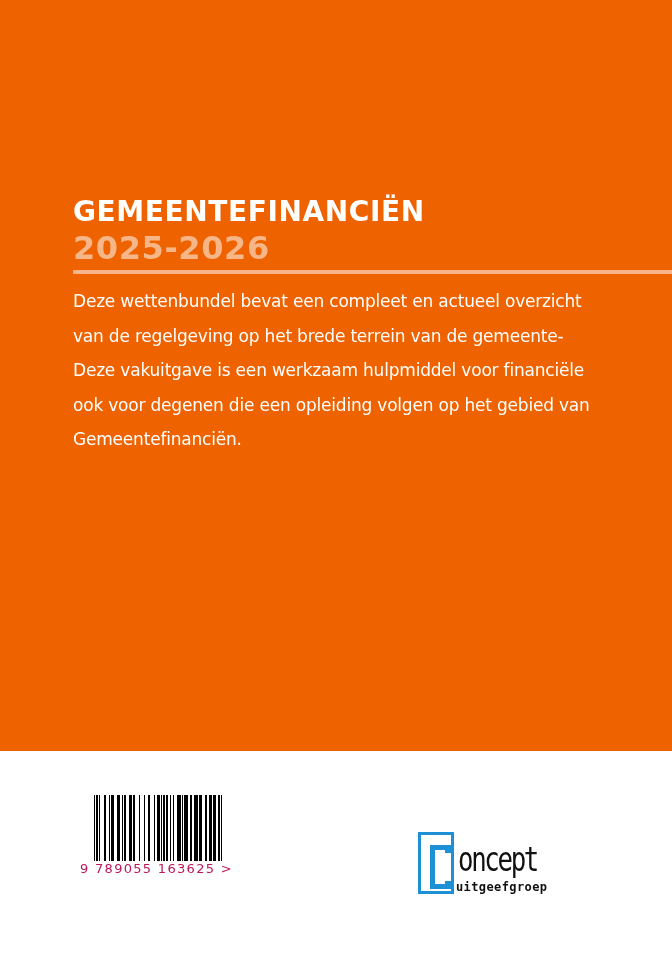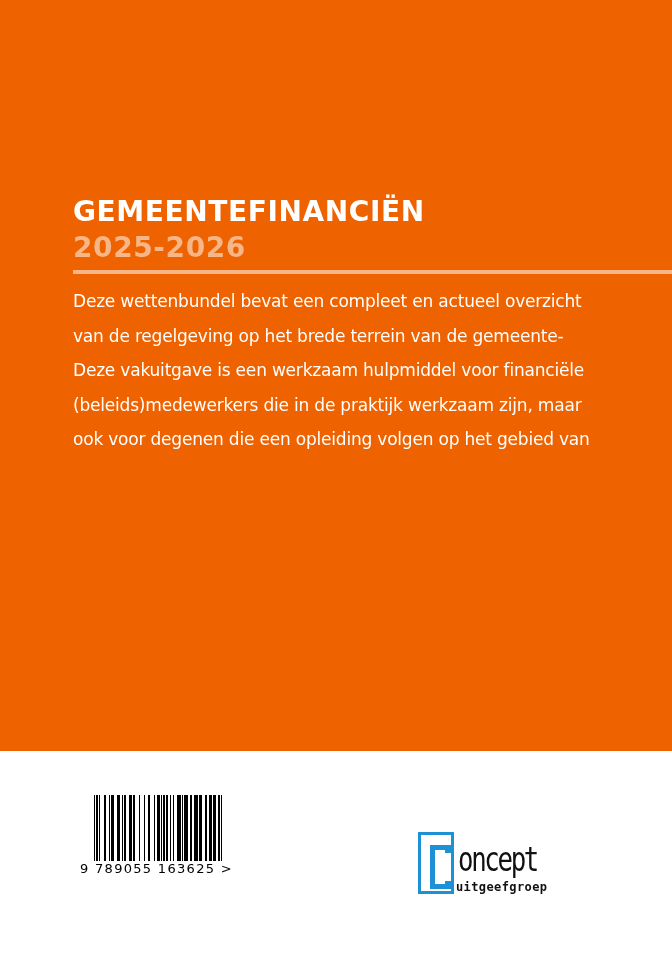--- a/index.html
+++ b/index.html
@@ -35,21 +35,21 @@
       letter-spacing: 0.6px;
     }
     .subtitle {
       position: absolute;
       left: 73px;
       top: 230px;
       margin: 0;
       color: #f7b688;
       font-family: "DejaVu Sans", sans-serif;
       font-weight: bold;
-      font-size: 28px;
+      font-size: 32px;
       line-height: 36px;
       letter-spacing: 0.6px;
     }
     .rule {
       position: absolute;
       left: 73px;
       top: 270px;
       width: 599px;
       height: 4px;
       background: #f7b688;
@@ -88,21 +88,21 @@
       display: block;
       height: 100%;
     }
     .barcode-digits {
       position: absolute;
       left: 0;
       top: 68px;
       width: 170px;
       font-family: "DejaVu Sans", sans-serif;
       font-size: 13px;
-      color: #000000;
+      color: #be185d;
       letter-spacing: 1.3px;
       white-space: pre;
     }
     .logo {
       position: absolute;
       left: 416px;
       top: 830px;
       width: 150px;
       height: 66px;
     }
@@ -162,22 +162,22 @@
 <body>
 
 <div class="cover-top">
   <h1 class="title">GEMEENTEFINANCIËN</h1>
   <h2 class="subtitle">2025-2026</h2>
   <div class="rule"></div>
   <div class="blurb">
     <p>Deze wettenbundel bevat een compleet en actueel overzicht</p>
     <p>van de regelgeving op het brede terrein van de gemeente-</p>
     <p>Deze vakuitgave is een werkzaam hulpmiddel voor financiële</p>
-    <p>(beleids)medewerkers die in de praktijk werkzaam zijn, maar</p>
     <p>ook voor degenen die een opleiding volgen op het gebied van</p>
+    <p>Gemeentefinanciën.</p>
   </div>
 </div>
 
 <div class="barcode">
   <div class="barcode-bars" id="barcode-bars">
       <span style="width: 1.21905px; background: rgb(0, 0, 0);"></span>
       <span style="width: 1.21905px; background: rgb(255, 255, 255);"></span>
       <span style="width: 1.21905px; background: rgb(0, 0, 0);"></span>
       <span style="width: 1.21905px; background: rgb(255, 255, 255);"></span>
       <span style="width: 1.21905px; background: rgb(0, 0, 0);"></span>

